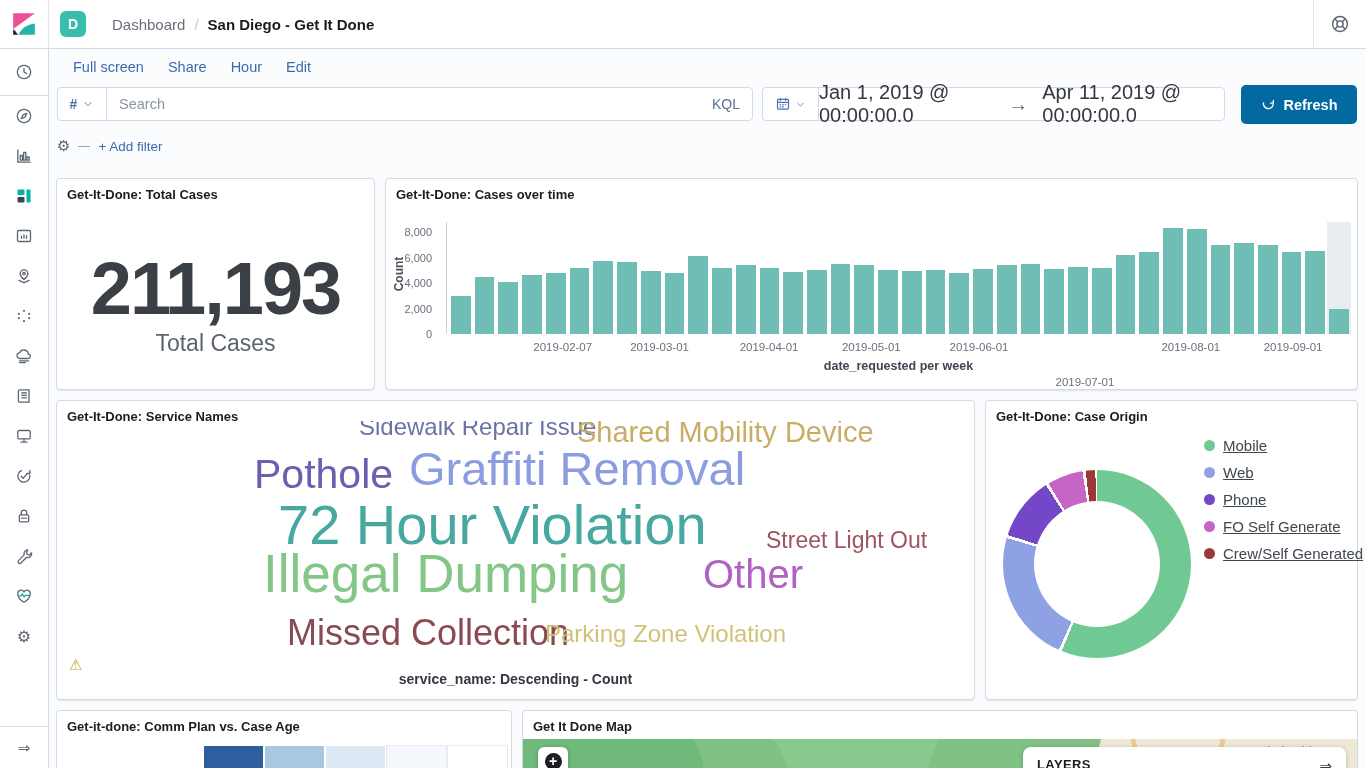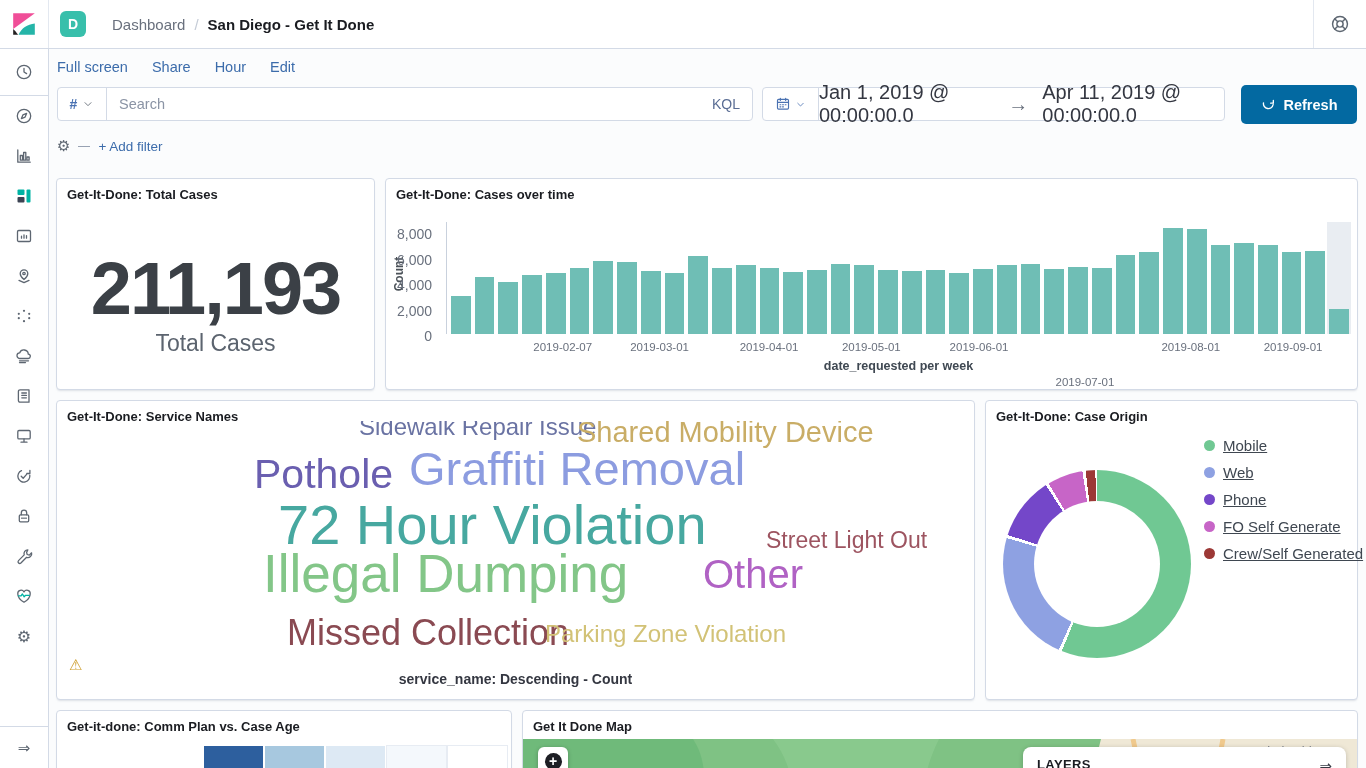--- a/index.html
+++ b/index.html
@@ -27,21 +27,21 @@
   .side-item { width:48px; height:40px; display:flex; align-items:center; justify-content:center; cursor:pointer; }
   .side-item:first-child { height:46px; }
   .side-sep { width:48px; border-bottom:1px solid #d3dae6; }
   .side-spacer { flex:1; }
   .side-bottom { width:48px; border-top:1px solid #d3dae6; height:42px; display:flex; align-items:center; justify-content:center; cursor:pointer; }
   .glyph-icon { font-family:"DejaVu Sans",sans-serif; color:#5d6671; }
   svg.ico { stroke:#5d6671; fill:none; stroke-width:1.3; stroke-linecap:round; stroke-linejoin:round; }
   svg.ico .fil { fill:#5d6671; stroke:none; }
   
   .main { position:absolute; left:49px; top:49px; right:0; bottom:0; background:#fbfcfd; }
-  .menu-row { position:absolute; left:8px; top:10px; display:flex; gap:24px; }
+  .menu-row { position:absolute; left:24px; top:10px; display:flex; gap:24px; }
   .menu-row a { font-size:14.5px; color:#3c6cab; text-decoration:none; cursor:pointer; }
   
   .search-wrap { position:absolute; left:8px; top:38px; width:696px; height:34px; background:#fff;
     border:1px solid #d3dae6; border-radius:4px; display:flex; align-items:center; }
   .hash-btn { width:49px; height:100%; display:flex; align-items:center; justify-content:center; gap:5px;
     border-right:1px solid #d3dae6; cursor:pointer; color:#4a72b2; font-weight:bold; font-size:14px; }
   .search-input { flex:1; border:none; outline:none; font-size:14.5px; padding:0 12px;
     font-family:"Liberation Sans","DejaVu Sans",sans-serif; color:#343741; background:transparent; }
   .search-input::placeholder { color:#8b94a5; }
   .kql { font-size:14px; color:#5a6d94; padding-right:12px; cursor:pointer; }
@@ -71,21 +71,21 @@
   .metric-body { position:absolute; left:0; right:0; top:40px; bottom:0; display:flex; flex-direction:column; align-items:center; justify-content:center; }
   .metric-value { font-size:74px; font-weight:bold; color:#3b4046; letter-spacing:-2px; line-height:1; }
   .metric-caption { font-size:23px; color:#5c646f; margin-top:4px; }
   
   .plot { position:absolute; left:60px; top:43px; width:905px; height:112px; border-left:1px solid #c9d1dd; }
   .bars { position:absolute; inset:0; display:flex; align-items:flex-end; padding-left:2px; }
   .barcell { flex:1; height:100%; display:flex; align-items:flex-end; padding:0 2px; }
   .barcell.partial { background:#e9edf2; }
   .bar { width:100%; }
   .yticks { position:absolute; left:0; top:43px; width:52px; height:112px; }
-  .ytick { position:absolute; right:6px; font-size:14px; color:#69707d; }
+  .ytick { position:absolute; right:6px; font-size:11px; color:#69707d; }
   .xticks { position:absolute; left:60px; top:162px; width:905px; height:14px; }
   .xtick { position:absolute; transform:translateX(-50%); font-size:11.5px; color:#69707d; white-space:nowrap; }
   .ylab { position:absolute; left:-4px; top:88px; transform:rotate(-90deg); font-size:12px; font-weight:bold; color:#4a5158; }
   .xlab { position:absolute; left:60px; width:905px; top:180px; text-align:center; font-size:12.5px; font-weight:bold; color:#3f4852; }
   
   .cloud { position:absolute; left:0; right:0; top:20px; height:238px; overflow:hidden; }
   .tag { position:absolute; line-height:1.15; white-space:nowrap; cursor:pointer; }
   .cloud-warning { position:absolute; left:12px; top:255px; font-size:15px; color:#cfa030; }
   .cloud-footer { position:absolute; left:0; right:0; top:270px; text-align:center; font-size:14px; font-weight:bold; color:#343741; }
   

